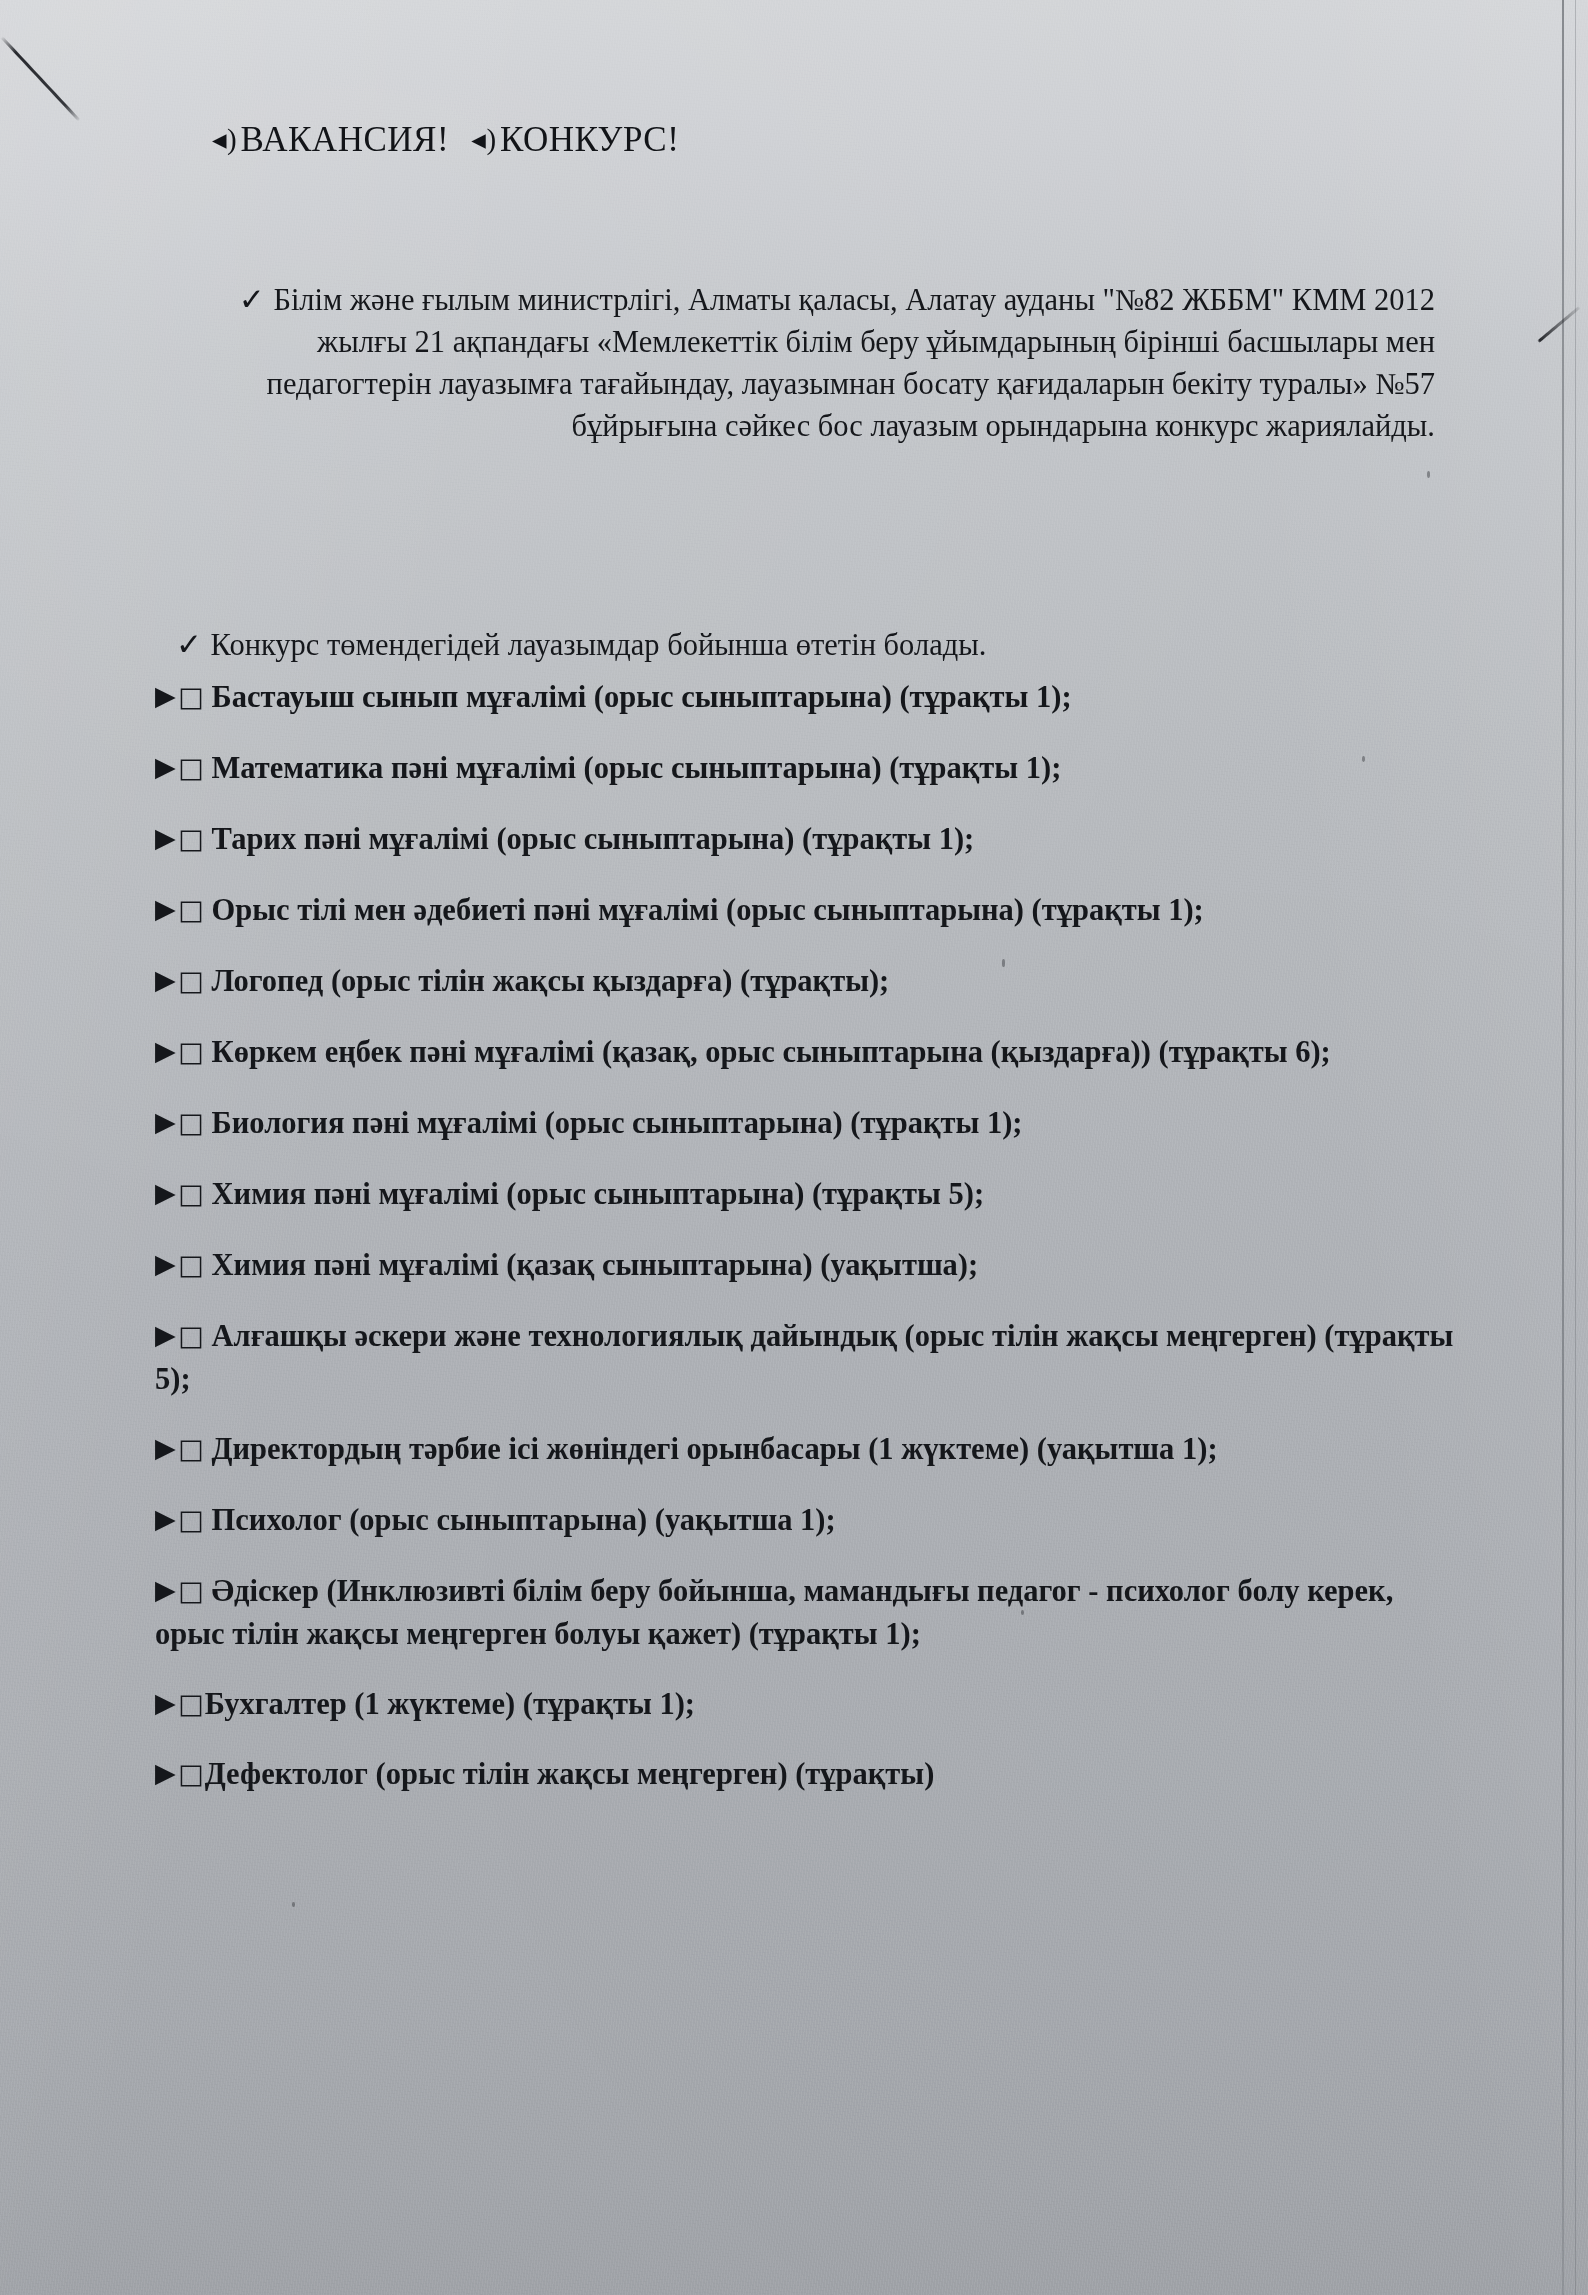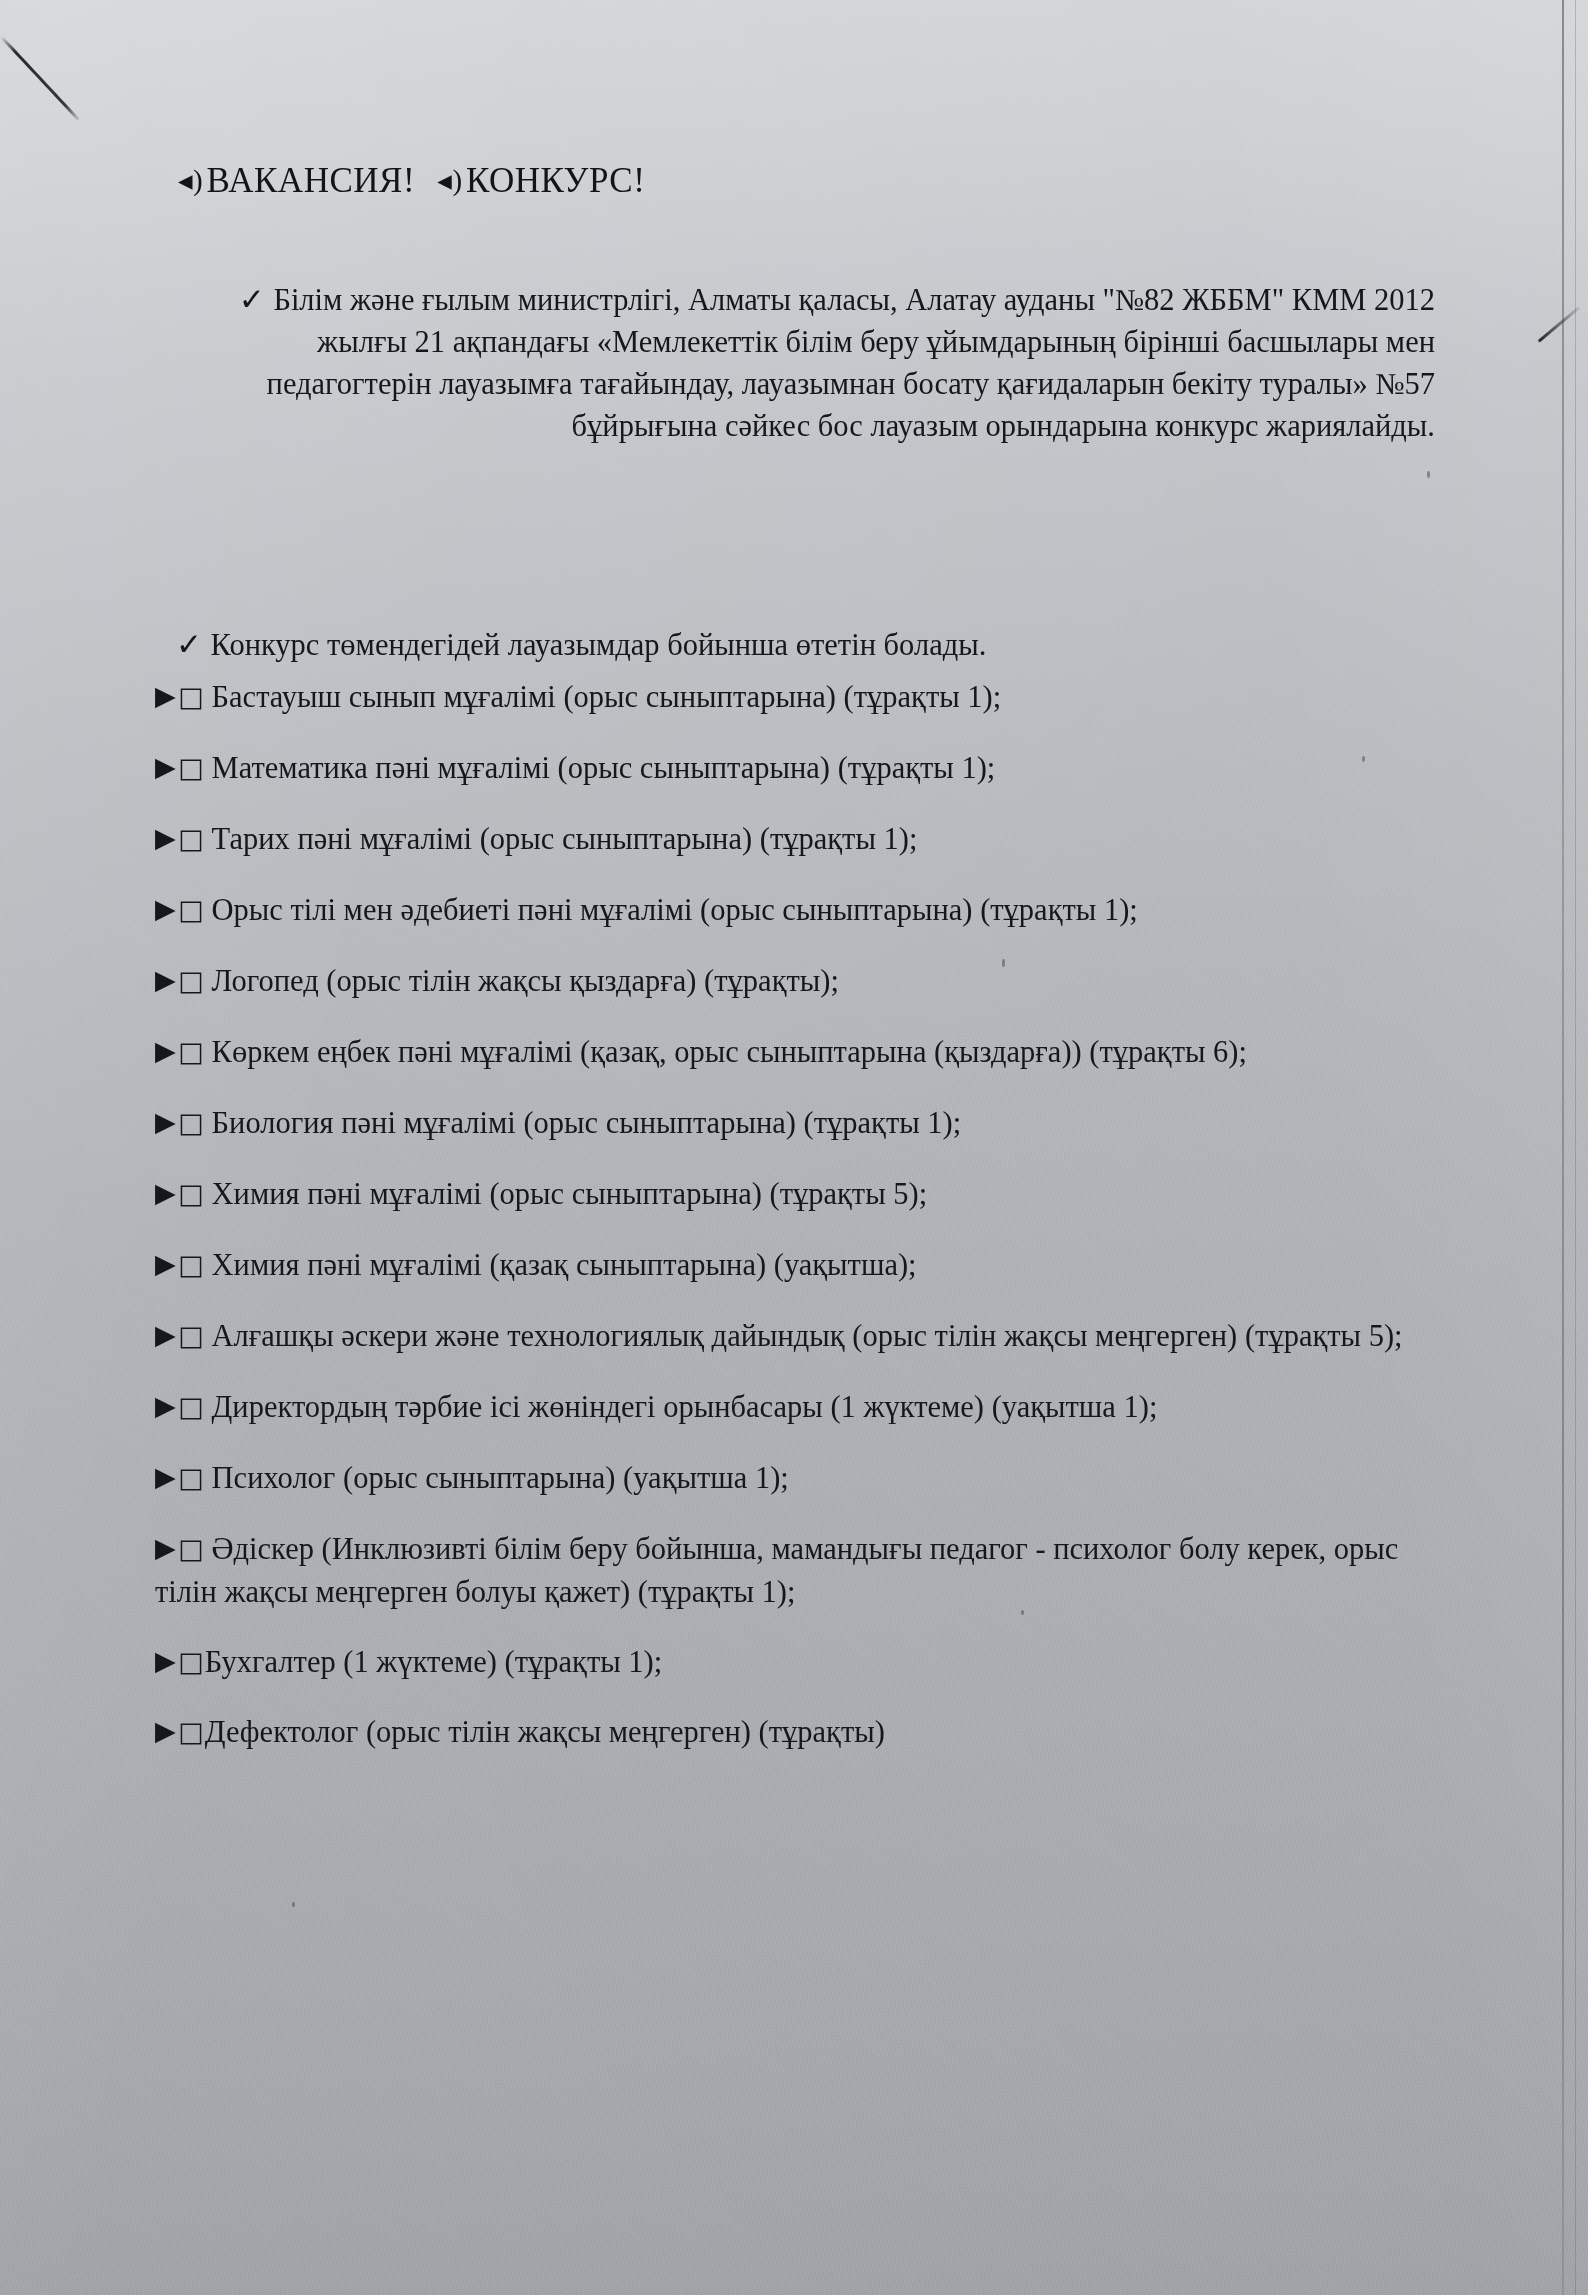--- a/index.html
+++ b/index.html
@@ -106,28 +106,27 @@
   
   .content {
     position: absolute;
     left: 0; top: 0;
     width: 1588px;
     height: 2295px;
   }
 
   .doc-title {
     position: absolute;
-    left: 178px;
+    left: 212px;
     top: 120px;
     font-size: 35px;
     letter-spacing: 0.5px;
     white-space: nowrap;
     color: #121418;
     text-shadow: 0 0.9px 0 rgba(255,255,255,.10);
-    margin-top: 41px;
   }
   .doc-title .spk { font-size: 29px; margin-right: 3.4px; position: relative; top: -1.7px; }
   .doc-title .gap { display: inline-block; width: 22.3px; }
 
   .para {
     position: absolute;
     left: 176px;
     width: 1259px;
     font-size: 30.5px;
     line-height: 42px;
@@ -159,20 +158,21 @@
     top: 676px;
     width: 1306px;
   }
   .item {
     position: relative;
     font-size: 30.5px;
     line-height: 42px;
     margin-bottom: 28px;
     padding-left: 0;
     color: #15171b;
+    font-weight: bold;
   }
   .item.tight { margin-bottom: 27px; }
   .tri {
     font-family: "DejaVu Sans", sans-serif;
     font-size: 27px;
     margin-right: 2.6px;
     position: relative;
     top: -1.7px;
   }
   .box {

